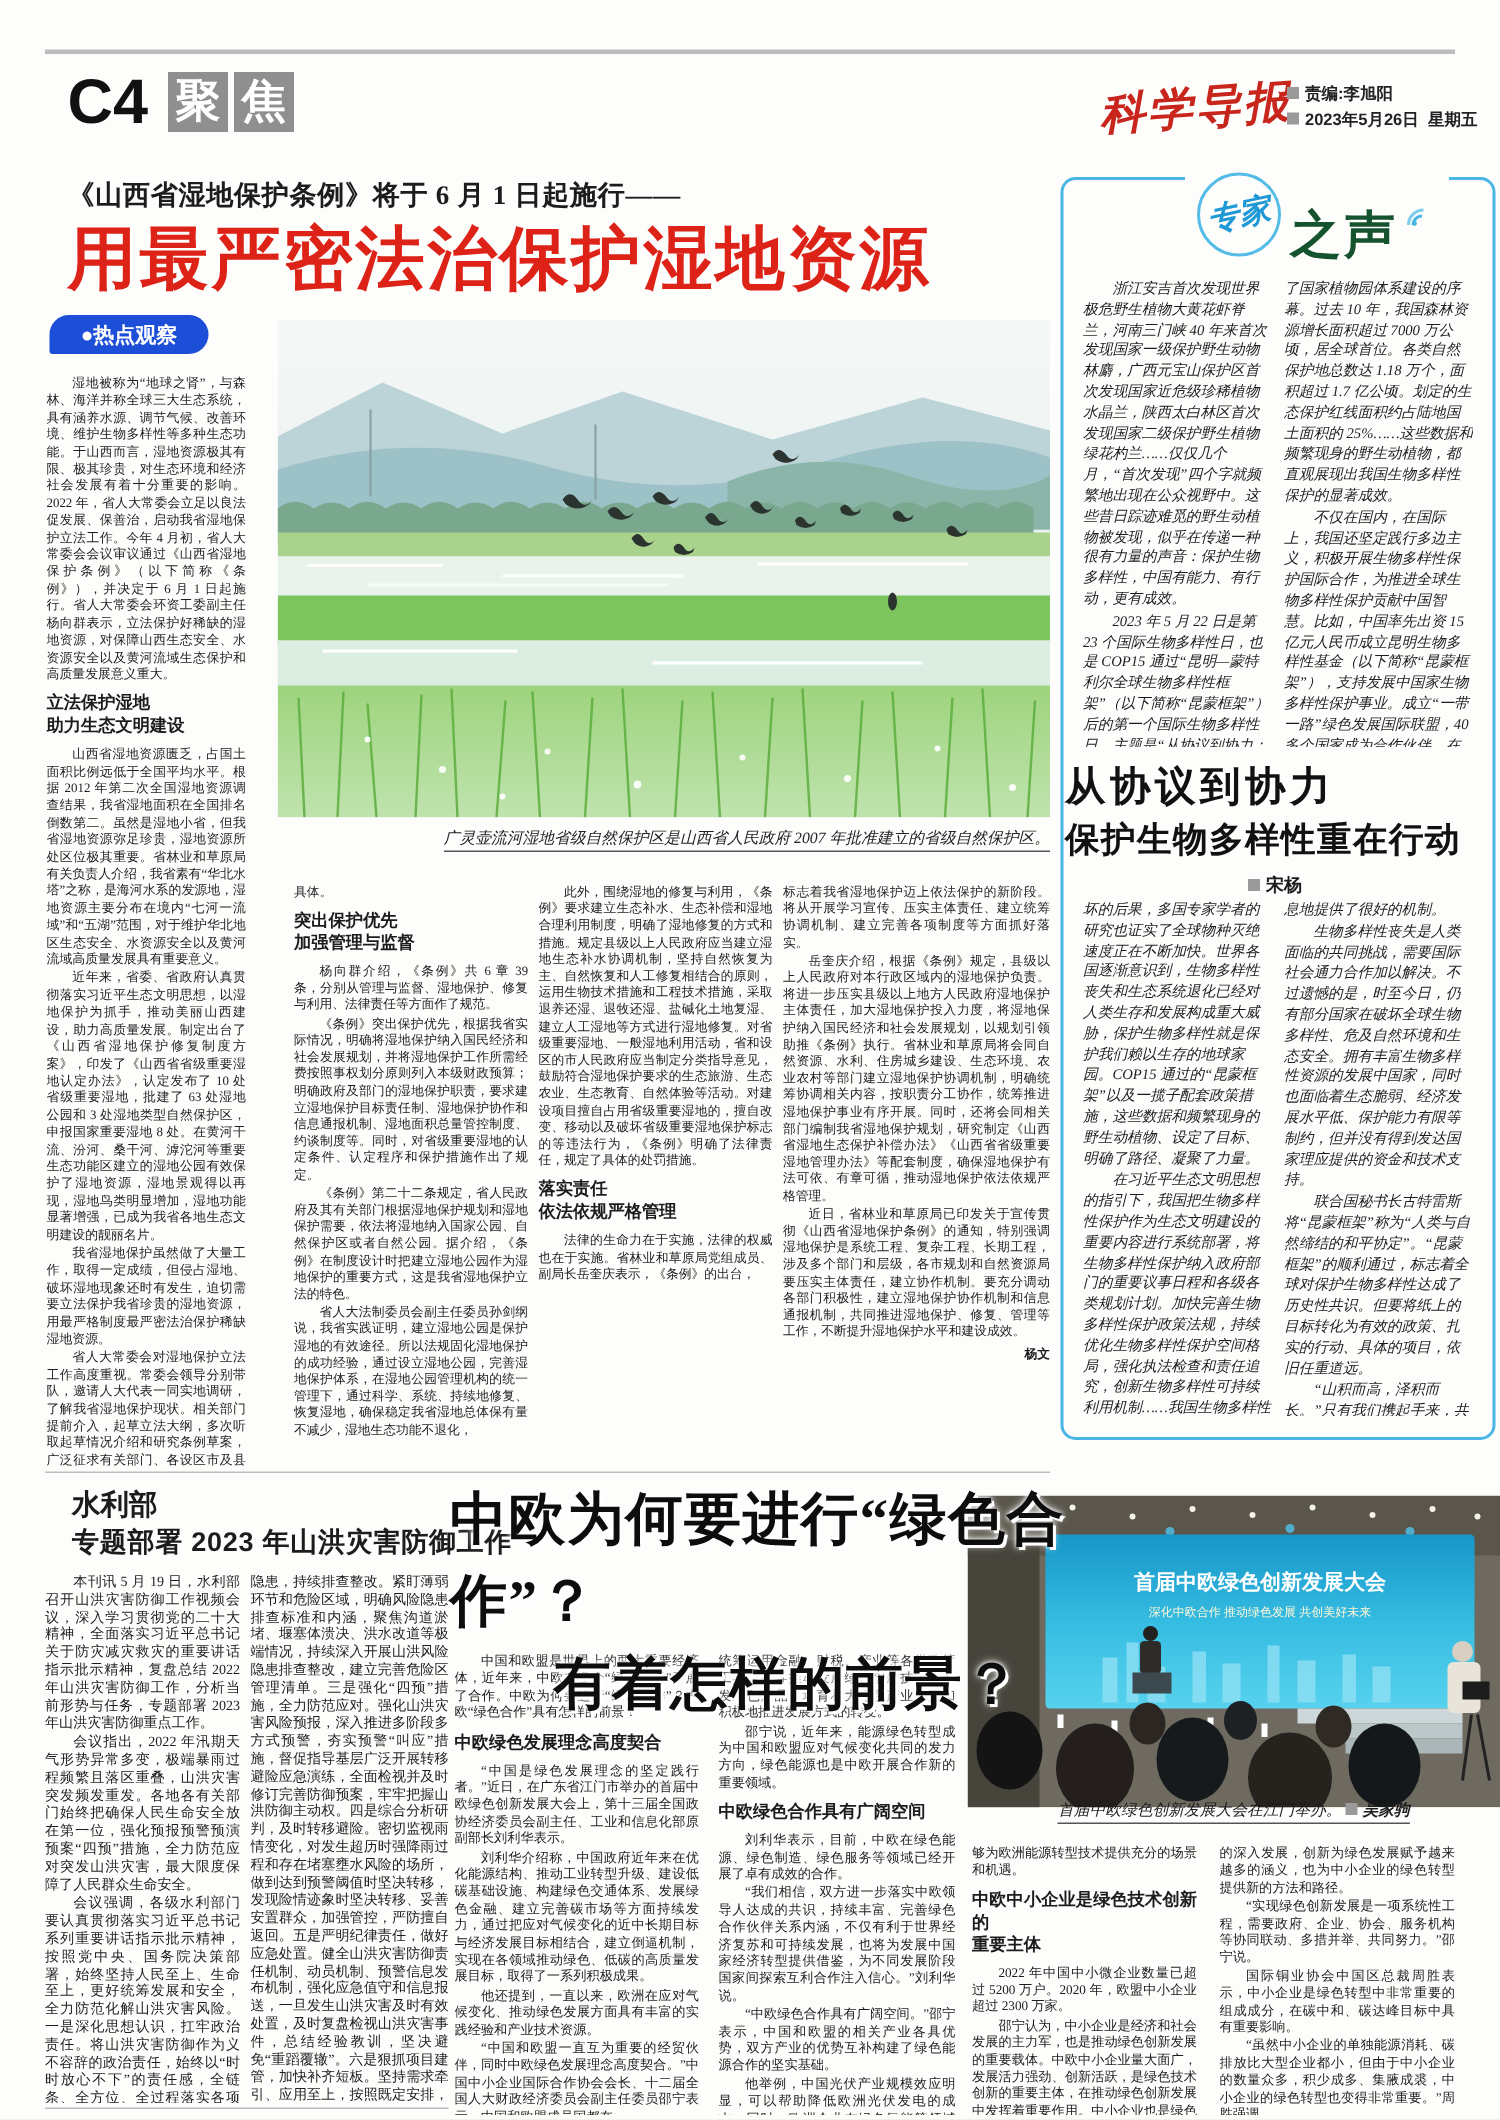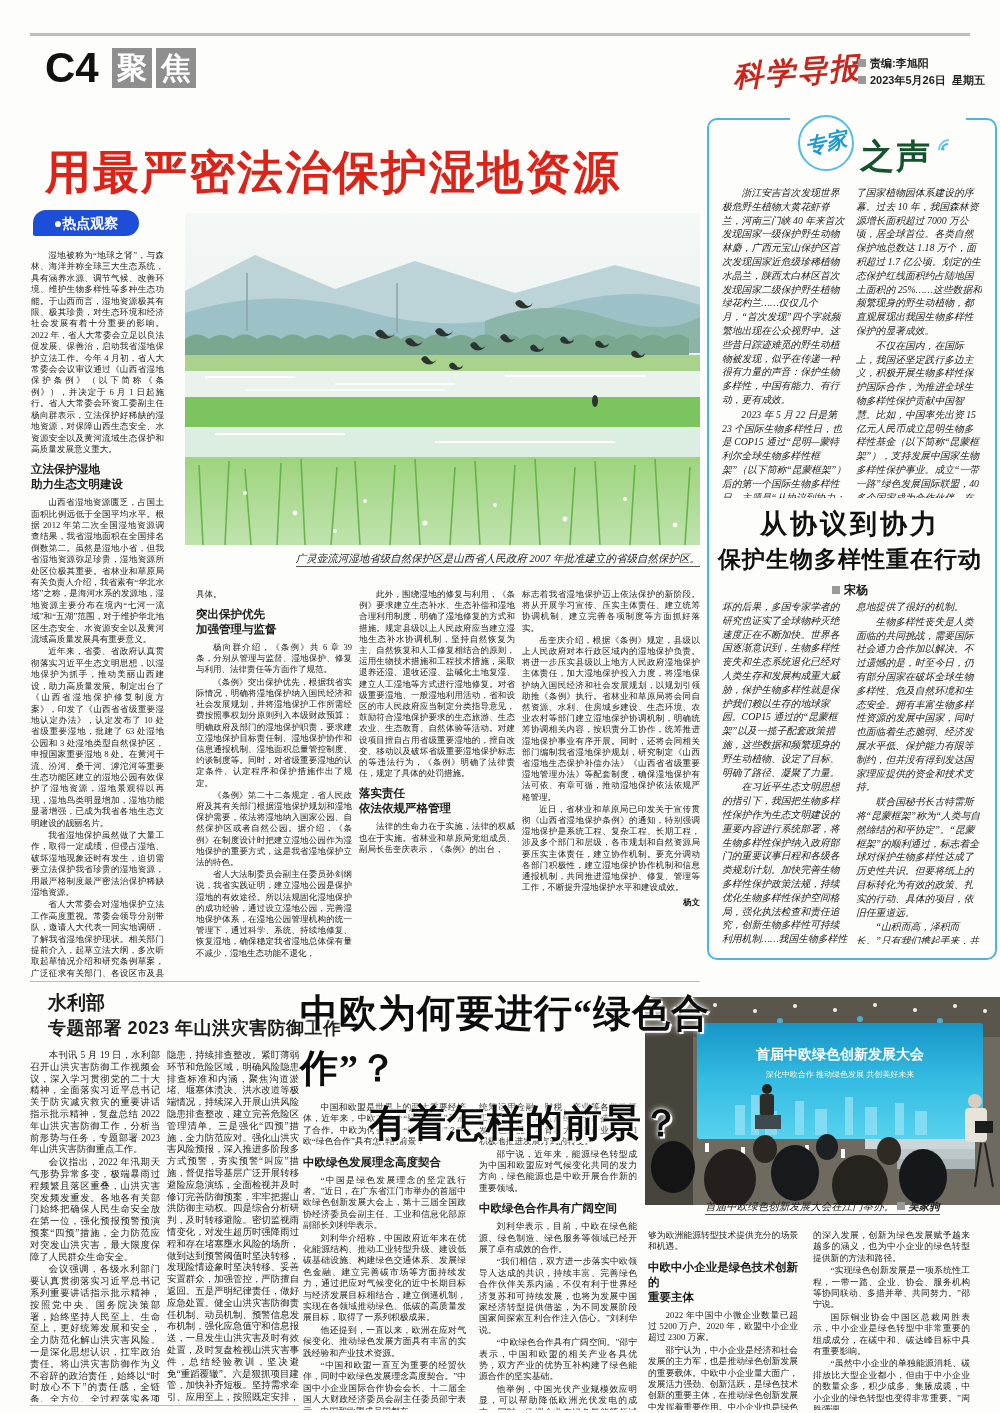--- a/index.html
+++ b/index.html
@@ -36,21 +36,21 @@
   #sidebar{border:2px solid #49b6e6;border-radius:10px;}
   #ev-logo{background:#fdfdfb;padding:0 8px;display:flex;align-items:center;gap:6px;}
   #ev-circle{width:52px;height:52px;border:2px solid #55bce8;border-radius:50%;display:flex;
              align-items:center;justify-content:center;}
   #ev-script{color:#1f99d6;font-size:21px;font-weight:bold;font-style:italic;transform:rotate(-12deg);
              font-family:"DejaVu Serif",serif;}
   #ev-bold{color:#14532d;font-size:34px;font-weight:bold;font-family:"Liberation Sans",sans-serif;letter-spacing:2px;margin-top:28px;}
   .kai{font-style:italic;font-size:9.8px;line-height:13.8px;}
   .kai p{margin:0 0 1px 0;text-indent:2em;}
   .kai p.cont{text-indent:0;}
-  #ev-h1,#ev-h2{text-align:center;font-family:"Liberation Sans","DejaVu Sans",sans-serif;
+  #ev-h1,#ev-h2{text-align:left;font-family:"Liberation Sans","DejaVu Sans",sans-serif;
                 font-weight:bold;color:#111;}
   #ev-h1{font-size:27px;letter-spacing:3px;}
   #ev-h2{font-size:23px;letter-spacing:1px;margin-top:4px;}
   #ev-byline{text-align:center;font:bold 12px "Liberation Sans",sans-serif;margin-top:10px;}
   
   #wm-kicker{font:bold 19px "Liberation Sans",sans-serif;}
   #wm-head{font:bold 18px "Liberation Sans",sans-serif;letter-spacing:.5px;margin-top:4px;}
   .c-wm{font-size:9.4px;line-height:11.8px;}
   
   #eu-head{font-weight:bold;font-size:38px;line-height:1.45;color:#0d0d0d;letter-spacing:1px;
@@ -68,20 +68,21 @@
   <div class="abs" id="pageno" style="left:45px;top:44px;">C4</div>
   <div class="abs" style="left:112px;top:48px;">
     <span class="secbox">聚</span><span class="secbox">焦</span>
   </div>
   <div class="abs" id="papername" style="left:733px;top:52px;">科学导报</div>
   <div class="abs meta" style="left:858px;top:55px;">
     <div><span class="sq"></span><span>责编:李旭阳</span></div>
     <div><span class="sq"></span><span>2023年5月26日</span>&nbsp;&nbsp;<span>星期五</span></div>
   </div>
 
+  <div class="abs" id="kicker" style="left:45px;top:118px;">《山西省湿地保护条例》将于 6 月 1 日起施行——</div>
   <div class="abs" id="mainhead" style="left:45px;top:142px;">用最严密法治保护湿地资源</div>
   <div class="abs" id="badge" style="left:33px;top:210px;"><span>●</span><span>热点观察</span></div>
 
   <div class="abs" style="left:185px;top:213px;width:515px;height:332px;overflow:hidden;">
     <svg width="515" height="332" viewBox="0 0 515 332" xmlns="http://www.w3.org/2000/svg">
       <defs>
         <linearGradient id="sky" x1="0" y1="0" x2="0" y2="1">
           <stop offset="0" stop-color="#f4f8f6"></stop>
             <stop offset="1" stop-color="#e0ecea"></stop>
         </linearGradient>
@@ -340,18 +341,18 @@
       <p>他举例，中国光伏产业规模效应明显，可以帮助降低欧洲光伏发电的成本。同时，欧洲企业在绿色氢能等领域具有先发优势。在中国“十四五”时期全面布局清洁低碳能源建设的背景下，中欧合作能</p>
     </div>
   <div class="abs col c-eu" style="left:648px;top:1230px;width:150px;height:180px;">
       <p class="cont">够为欧洲能源转型技术提供充分的场景和机遇。</p>
       <div class="subhead">中欧中小企业是绿色技术创新的<br>重要主体</div>
       <p>2022 年中国中小微企业数量已超过 5200 万户。2020 年，欧盟中小企业超过 2300 万家。</p>
       <p>邵宁认为，中小企业是经济和社会发展的主力军，也是推动绿色创新发展的重要载体。中欧中小企业量大面广，发展活力强劲、创新活跃，是绿色技术创新的重要主体，在推动绿色创新发展中发挥着重要作用。中小企业也是绿色技术的重要应用者，伴随着新一轮科技革命和产业变革</p>
     </div>
   <div class="abs col c-eu" style="left:813px;top:1230px;width:157px;height:180px;">
       <p class="cont">的深入发展，创新为绿色发展赋予越来越多的涵义，也为中小企业的绿色转型提供新的方法和路径。</p>
-      <p>“实现绿色创新发展是一项系统性工程，一带一路、企业、协会、服务机构等协同联动、多措并举、共同努力。”邵宁说。</p>
+      <p>“实现绿色创新发展是一项系统性工程，需要政府、企业、协会、服务机构等协同联动、多措并举、共同努力。”邵宁说。</p>
       <p>国际铜业协会中国区总裁周胜表示，中小企业是绿色转型中非常重要的组成成分，在碳中和、碳达峰目标中具有重要影响。</p>
       <p>“虽然中小企业的单独能源消耗、碳排放比大型企业都小，但由于中小企业的数量众多，积少成多、集腋成裘，中小企业的绿色转型也变得非常重要。”周胜强调。</p>
     </div>
 
 </div>
 
 </body></html>

